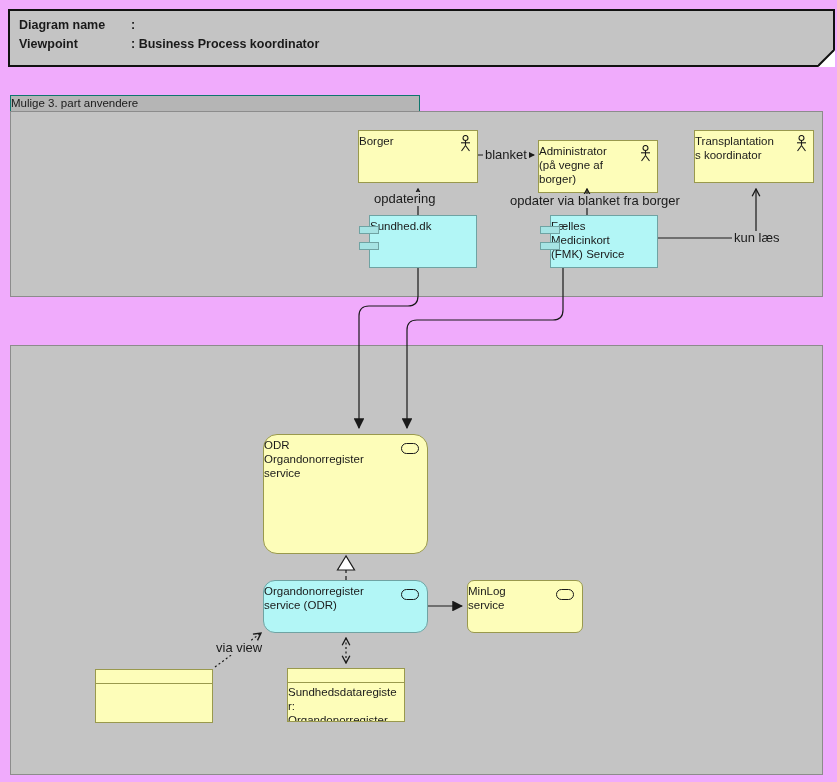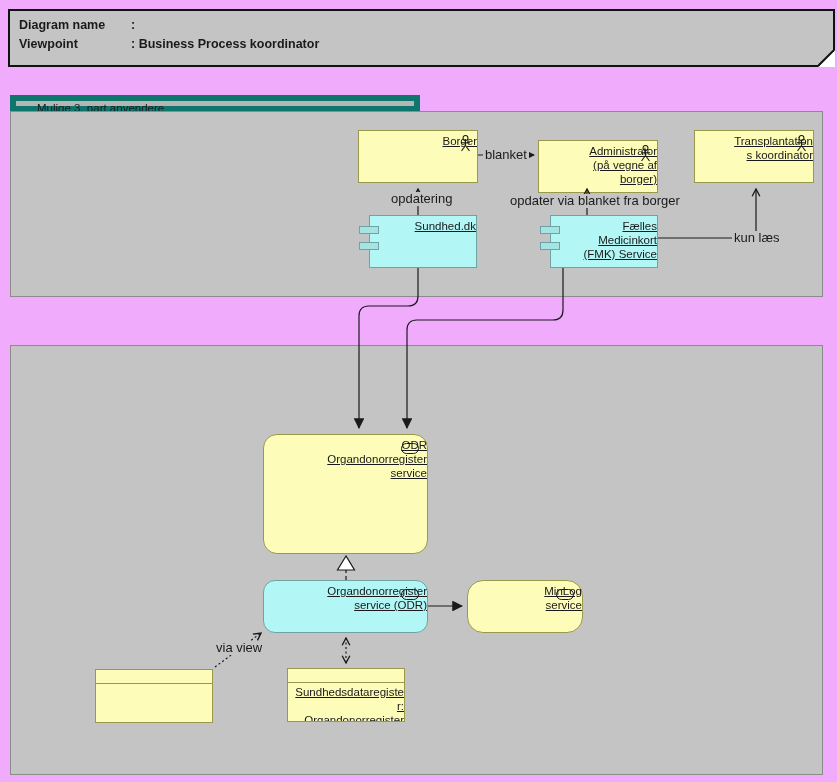--- a/index.html
+++ b/index.html
@@ -5,25 +5,25 @@
   html,body{margin:0;padding:0;background:#fff;}
   #canvas{position:relative;width:837px;height:782px;background:#f0abfc;
           font-family:"Liberation Sans","DejaVu Sans",sans-serif;color:#1a1a1a;overflow:hidden;}
   
   .title-box{position:absolute;left:8px;top:9px;width:814px;height:49px;background:#c4c4c4;
              border:2px solid #111;padding:5px 0 0 9px;box-sizing:content-box;}
   .title-row{display:flex;font-weight:bold;font-size:12.5px;line-height:19px;white-space:pre;}
   .title-row .tl{width:112px;}
   .title-fold{position:absolute;right:-2px;bottom:-2px;}
   
-  .grp-tab{position:absolute;background:#b5b5b5;border:6px solid #0f766e;box-sizing:border-box;
-           font-size:11.5px;line-height:15px;padding-left:21px;}
+  .grp-tab{position:absolute;background:#b5b5b5;border:1px solid #0f766e;box-sizing:border-box;
+           font-size:11.5px;line-height:15px;padding-left:0;}
   .grp-body{position:absolute;background:#c4c4c4;border:1px solid #8c8c8c;box-sizing:border-box;}
   
-  .node{position:absolute;box-sizing:border-box;text-align:right;font-size:11.5px;line-height:14px;text-decoration:underline;}
+  .node{position:absolute;box-sizing:border-box;text-align:left;font-size:11.5px;line-height:14px;}
   .yellow{background:#fdfdb9;border:1px solid #99994d;}
   .cyan{background:#b2f6f6;border:1px solid #6fa3a3;}
   .rounded{border-radius:14px;}
   .lbl{white-space:pre-line;display:block;padding-top:3px;}
   .pad6 .lbl{}
   .actor-ic{position:absolute;top:4px;right:6px;}
   .pill-ic{position:absolute;top:8px;right:8px;width:16px;height:9px;border:1.4px solid #1a1a1a;
            border-radius:6px;background:transparent;}
   .ctab{position:absolute;left:-11px;width:20px;height:8px;background:#a6e4e4;border:1px solid #6fa3a3;box-sizing:border-box;}
   .strip{position:absolute;left:0;top:0;width:100%;height:14px;border-bottom:1px solid #99994d;box-sizing:border-box;}
@@ -81,21 +81,21 @@
       <g stroke="#1a1a1a" stroke-width="1.1" fill="none">
         <circle cx="5.5" cy="3" r="2.5"></circle>
           <line x1="5.5" y1="5.5" x2="5.5" y2="10.5"></line>
         <line x1="1" y1="7.8" x2="10" y2="7.8"></line>
           <line x1="5.5" y1="10.5" x2="1.5" y2="16"></line>
         <line x1="5.5" y1="10.5" x2="9.5" y2="16"></line>
       </g>
     </svg>
   </div>
 
-  <div class="node yellow" style="left:694px;top:130px;width:120px;height:53px;padding-left:16px;">
+  <div class="node yellow" style="left:694px;top:130px;width:120px;height:53px;">
     <span class="lbl">Transplantation
 s koordinator</span>
     <svg class="actor-ic" width="11" height="17" viewBox="0 0 11 17">
       <g stroke="#1a1a1a" stroke-width="1.1" fill="none">
         <circle cx="5.5" cy="3" r="2.5"></circle>
           <line x1="5.5" y1="5.5" x2="5.5" y2="10.5"></line>
         <line x1="1" y1="7.8" x2="10" y2="7.8"></line>
           <line x1="5.5" y1="10.5" x2="1.5" y2="16"></line>
         <line x1="5.5" y1="10.5" x2="9.5" y2="16"></line>
       </g>
@@ -122,21 +122,21 @@
 service</span>
     <span class="pill-ic"></span>
   </div>
 
   <div class="node cyan rounded pad6" style="left:263px;top:580px;width:165px;height:53px;border-radius:12px;">
     <span class="lbl">Organdonorregister
 service (ODR)</span>
     <span class="pill-ic"></span>
   </div>
 
-  <div class="node yellow rounded pad6" style="left:467px;top:580px;width:116px;height:53px;border-radius:16px;">
+  <div class="node yellow rounded pad6" style="left:467px;top:580px;width:116px;height:53px;border-radius:7px;">
     <span class="lbl">MinLog
 service</span>
     <span class="pill-ic"></span>
   </div>
 
   <div class="node yellow obj" style="left:95px;top:669px;width:118px;height:54px;">
     <span class="strip"></span>
   </div>
 
   <div class="node yellow obj clip" style="left:287px;top:668px;width:118px;height:54px;">
@@ -174,18 +174,18 @@
 
       <path d="M428,606 L462,606" marker-end="url(#mf)"></path>
 
       <path d="M346,638 L346,663" stroke-dasharray="2,2.5" marker-start="url(#mo)" marker-end="url(#mo)"></path>
 
       <path d="M215,667 L261,633" stroke-dasharray="2,2.5" marker-end="url(#mo)"></path>
     </g>
   </svg>
 
   <div class="cl bg1" style="left:483px;top:148px;">blanket</div>
-  <div class="cl bg1" style="left:389px;top:192px;">opdatering</div>
+  <div class="cl bg1" style="left:372px;top:192px;">opdatering</div>
   <div class="cl bg1" style="left:508px;top:194px;">opdater via blanket fra borger</div>
   <div class="cl bg1" style="left:732px;top:231px;">kun læs</div>
   <div class="cl bg1" style="left:214px;top:641px;">via view</div>
 
 </div>
 
 </body></html>

